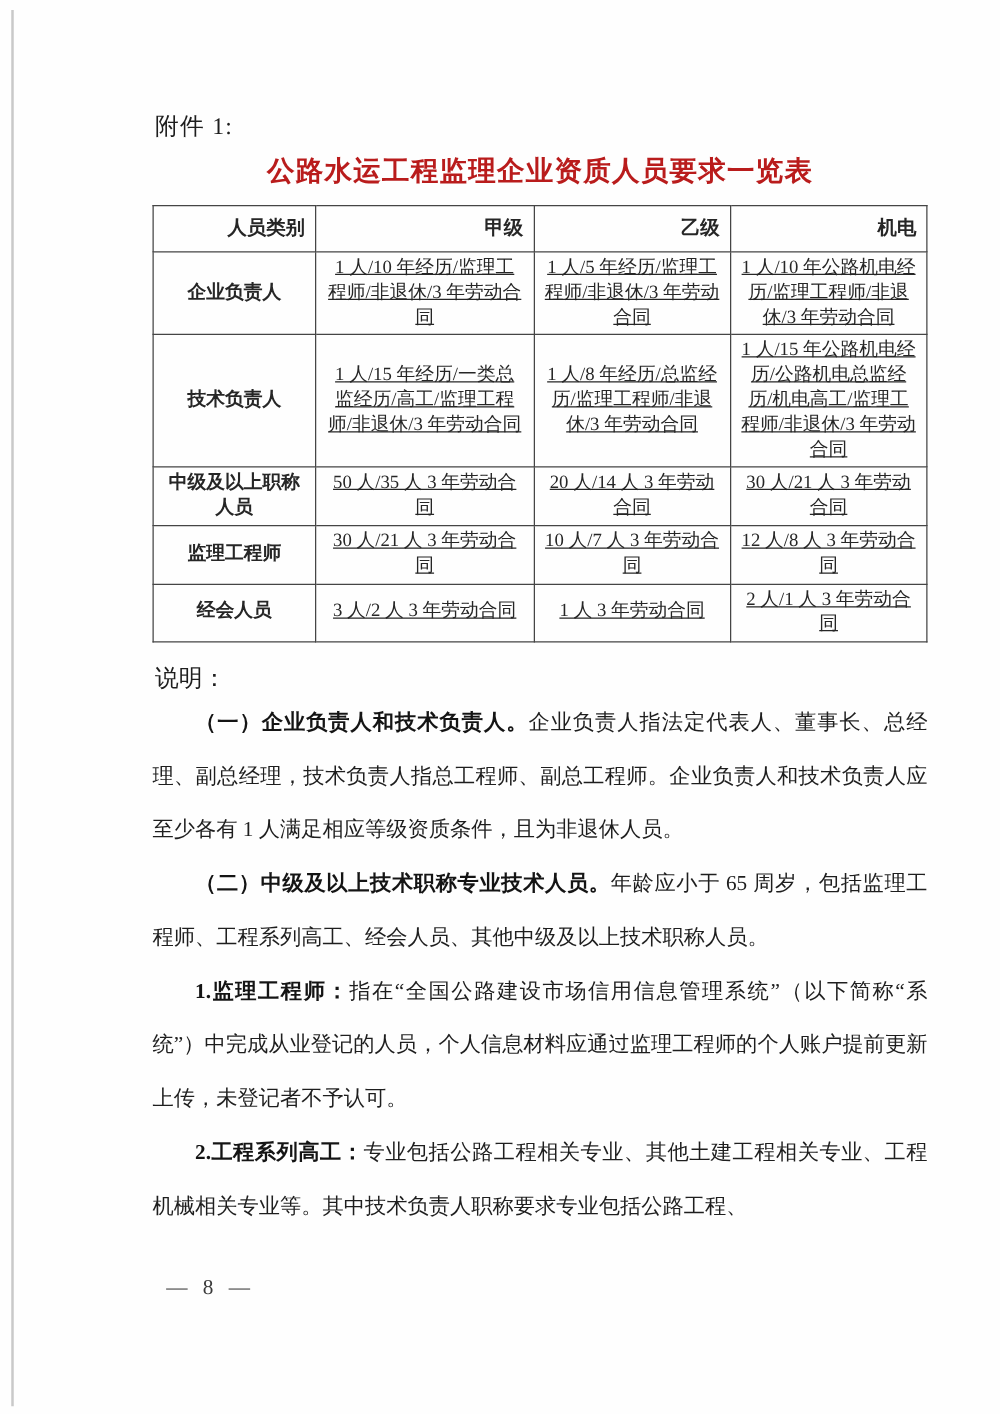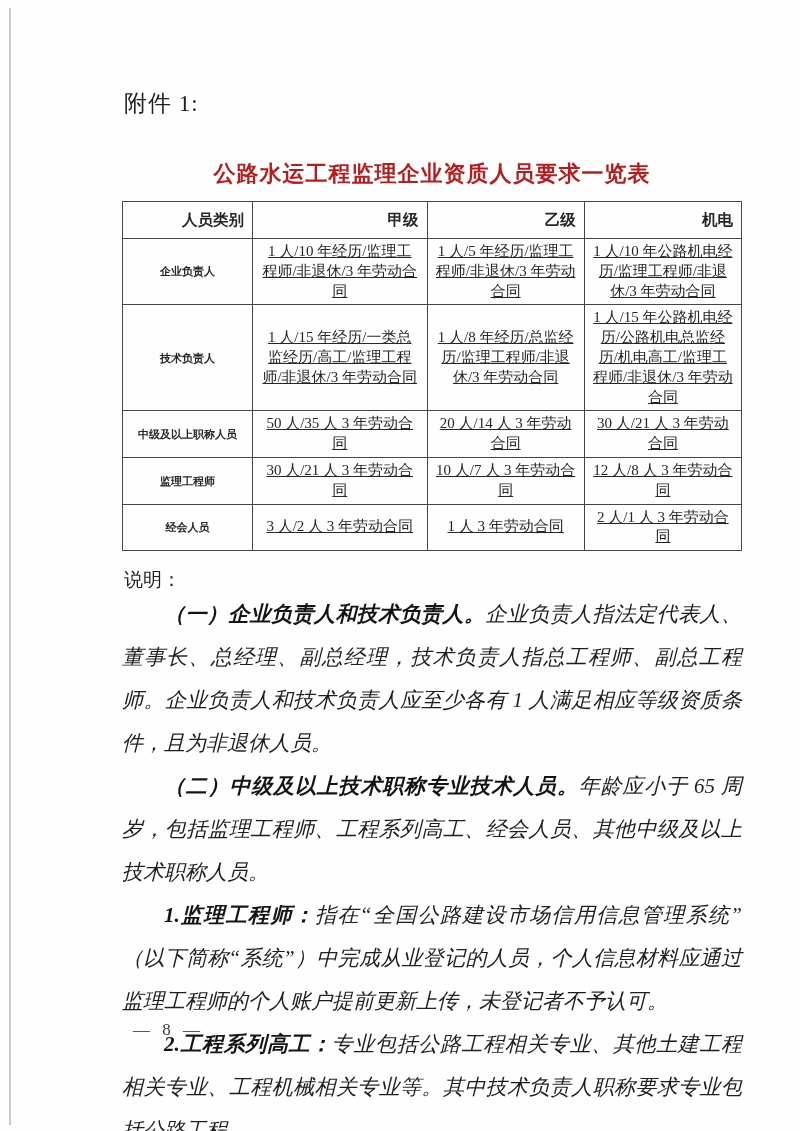--- a/index.html
+++ b/index.html
@@ -20,23 +20,23 @@
   }
   .scan-edge-line {
     position: absolute;
     left: 9px;
     top: 8px;
     bottom: 6px;
     width: 2px;
     background: #c9c9c9;
   }
   .attachment {
-    font-size: 23px;
+    font-size: 19px;
     letter-spacing: 1px;
-    margin: 0 0 40px 2px;
+    margin: 0 0 8px 2px;
   }
   .doc-title {
     font-size: 22px;
     font-weight: bold;
     text-align: center;
     letter-spacing: 1px;
     margin: 0 0 12px 0;
     color: #b91c1c;
   }
   table.req-table {
@@ -56,39 +56,38 @@
   }
   table.req-table thead th {
     height: 30px;
     font-weight: bold;
     text-align: right;
     font-size: 15.5px;
   }
   table.req-table tbody th {
     font-weight: bold;
     text-align: center;
-    font-size: 11px;
+    font-size: 15px;
     padding: 3px 5px;
   }
   table.req-table tbody td {
     text-align: center;
     text-decoration: underline;
   }
   .notes-label {
     margin: 16px 0 0 2px;
     font-size: 19px;
   }
   .para {
     margin: 0;
-    font-size: 21px;
+    font-size: 17px;
     line-height: 43px;
     text-align: justify;
     text-indent: 2em;
     color: #1e1e1e;
-    font-style: italic;
   }
   .para b {
     font-weight: bold;
     color: #141414;
   }
   .page-number {
     position: absolute;
     left: 133px;
     top: 1020px;
     font-size: 17px;

